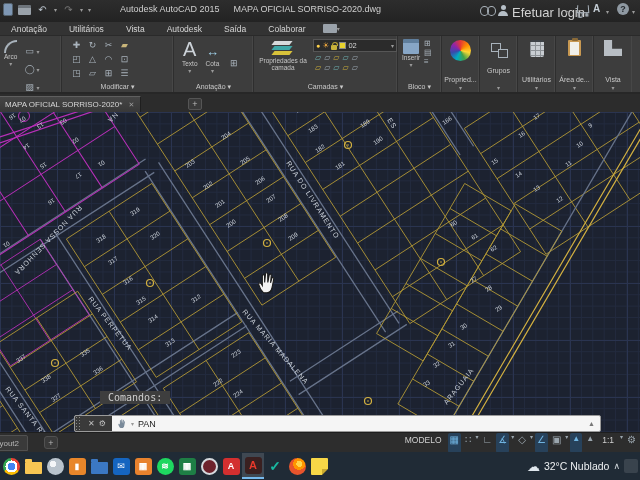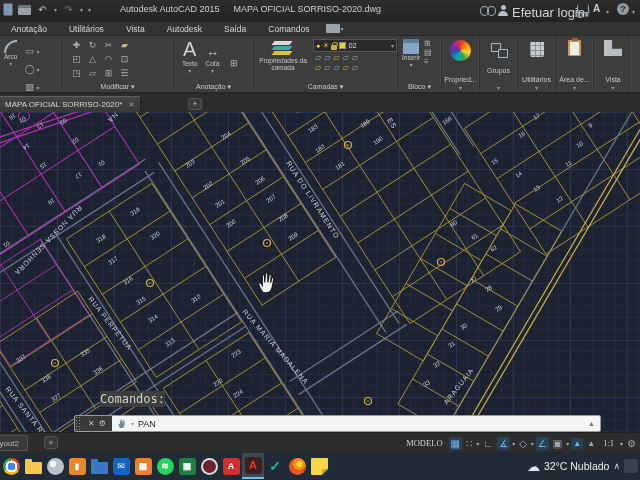--- a/index.html
+++ b/index.html
@@ -66,34 +66,34 @@
   #filetabs{position:absolute;left:0;top:94px;width:640px;height:18px;background:#2c2c2c;}
   #file-tab-active{position:absolute;left:-14px;top:2px;height:16px;background:linear-gradient(#454545,#383838);border:1px solid #1f1f1f;border-bottom:none;border-top-color:#5f5f5f;color:#d5d5d5;font-size:8px;line-height:15px;padding:0 6px 0 18px;white-space:nowrap;}
   #file-tab-active .x{margin-left:6px;color:#9a9a9a;font-size:7px;}
   #file-tab-add{position:absolute;left:188px;top:4px;width:14px;height:12px;background:#3a3a3a;border:1px solid #555;color:#bbb;font-size:9px;text-align:center;line-height:11px;border-radius:2px;}
   
   #canvas{position:absolute;left:0;top:112px;width:640px;height:320px;background-color:#1c2230;
     background-image:linear-gradient(#2a3450 1px,transparent 1px),linear-gradient(90deg,#2a3450 1px,transparent 1px),
                      linear-gradient(#222a3e 1px,transparent 1px),linear-gradient(90deg,#222a3e 1px,transparent 1px);
     background-size:57px 57px,57px 57px,11.4px 11.4px,11.4px 11.4px;}
   #map-svg{position:absolute;left:0;top:0;}
-  #cmd-history{position:absolute;left:100px;top:279px;background:#3e3e3e;color:#cfcfcf;font-family:"DejaVu Sans Mono",monospace;font-size:12px;padding:1px 0;}
+  #cmd-history{position:absolute;left:100px;top:279px;background:#3e3e3e;color:#cfcfcf;font-family:"DejaVu Sans Mono",monospace;font-size:10px;padding:1px 8px;}
   #cmd-prompt{position:absolute;left:100px;top:291px;background:#717171;color:#f2f2f2;font-family:"DejaVu Sans Mono",monospace;font-size:8px;padding:2px 5px;white-space:nowrap;}
   #cmd-bar{position:absolute;left:74px;top:303px;width:527px;height:17px;display:flex;align-items:stretch;border:1px solid #9a9a9a;border-radius:2px;background:#f5f5f5;overflow:hidden;}
   #cmd-grip{width:7px;background:#3a3a3a;background-image:radial-gradient(#8a8a8a 1px,transparent 1px);background-size:3px 3px;}
   #cmd-tools{width:30px;background:#3a3a3a;color:#c0c0c0;font-size:8px;display:flex;align-items:center;justify-content:center;gap:4px;}
   #cmd-field{flex:1;display:flex;align-items:center;gap:4px;padding-left:5px;font-size:9px;color:#222;border-radius:7px;}
   #cmd-input{border:none;outline:none;background:transparent;font-size:9px;color:#222;font-family:"Liberation Sans",sans-serif;flex:1;}
   #cmd-up{color:#777;font-size:7px;padding-right:5px;}
   #cursor{position:absolute;left:256px;top:158px;}
   
   #bottombar{position:absolute;left:0;top:432px;width:640px;height:20px;background:#2d2d2d;border-top:1px solid #1e1e1e;color:#cfcfcf;}
   #layout-tab{position:absolute;left:-14px;top:2px;height:16px;background:#3a3a3a;border:1px solid #515151;border-radius:2px 2px 0 0;color:#b5b5b5;font-size:8px;line-height:15px;padding:0 8px;}
   #layout-add{position:absolute;left:44px;top:3px;width:14px;height:13px;background:#3a3a3a;border:1px solid #515151;border-radius:3px;color:#b5b5b5;font-size:9px;text-align:center;line-height:12px;}
-  #statusbar{position:absolute;right:2px;top:0;height:20px;display:flex;align-items:center;gap:2px;font-family:Liberation Serif, serif;}
+  #statusbar{position:absolute;right:2px;top:0;height:20px;display:flex;gap:2px;}
   .st{font-size:10px;color:#9aa5ad;padding:1px 2px;border-radius:2px;}
   .st.on{color:#6fb3e0;background:#27415a;}
   .st-txt{font-size:8.5px;color:#d0d0d0;padding:2px 4px;}
   .st-caret{font-size:6px;color:#9aa5ad;}
   
   #taskbar{position:absolute;left:0;top:452px;width:640px;height:28px;background:#202b36;display:flex;align-items:center;}
   .tbi{width:22px;height:26px;display:flex;align-items:center;justify-content:center;flex:0 0 auto;}
   .tbi.active{background:rgba(255,255,255,.14);border-bottom:2px solid #76b9ed;}
   .ic{width:17px;height:17px;border-radius:3px;display:flex;align-items:center;justify-content:center;font-size:10px;font-weight:bold;color:#fff;}
   .ic-chrome{border-radius:50%;background:radial-gradient(circle at 50% 50%, #4285f4 0 4px, #fff 4px 6px, transparent 6px),conic-gradient(#ea4335 0 120deg,#fbbc05 120deg 240deg,#34a853 240deg 360deg);}
@@ -145,21 +145,21 @@
   <span class="help">?</span>
   <span class="caret abs" style="left:632px;top:8px;">▾</span>
 </div>
 
 <div id="ribbontabs">
   <span class="rtab">Anotação</span>
   <span class="rtab">Utilitários</span>
   <span class="rtab">Vista</span>
   <span class="rtab">Autodesk</span>
   <span class="rtab">Saída</span>
-  <span class="rtab">Comandos</span>
+  <span class="rtab">Colaborar</span>
   <span class="rtab-extra"></span>
   <span class="caret">▾</span>
 </div>
 
 <div id="ribbon">
   <div class="panel" style="width:62px;">
     <div style="display:flex;padding:4px 0 0 4px;gap:6px;">
       <div style="text-align:center;">
         <div class="arc-ico" style="margin:0 auto;"></div>
         <div class="sublabel">Arco</div>

